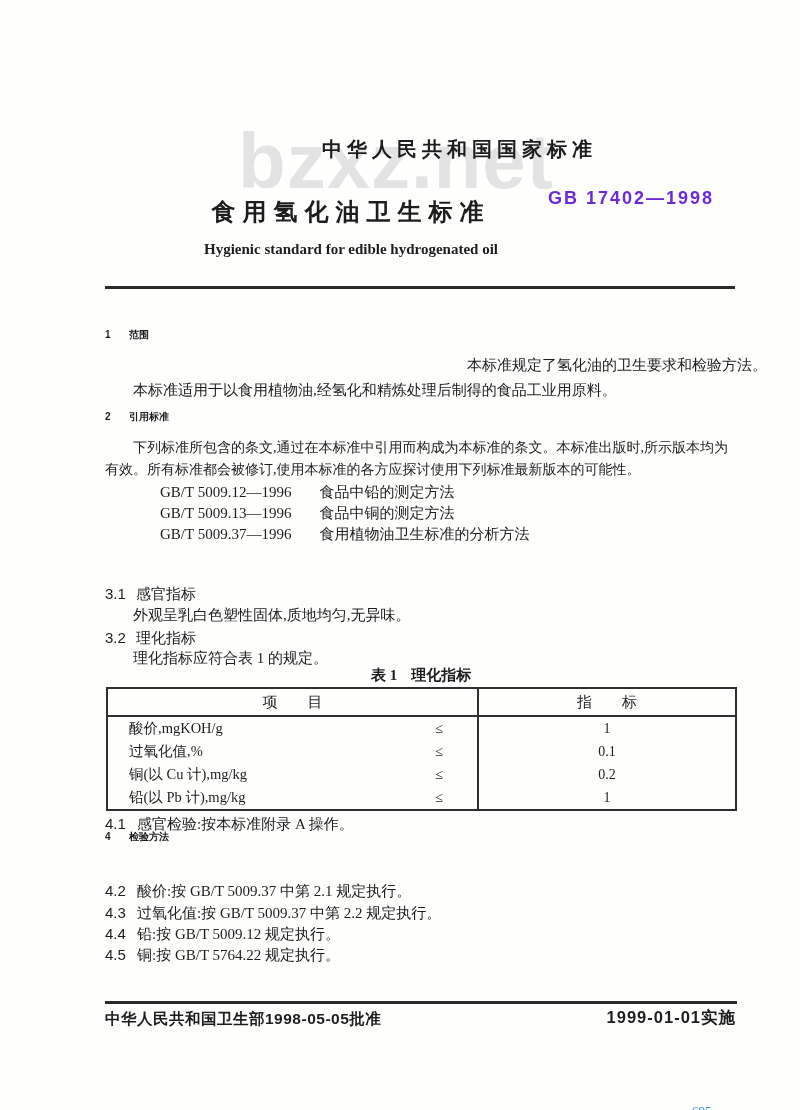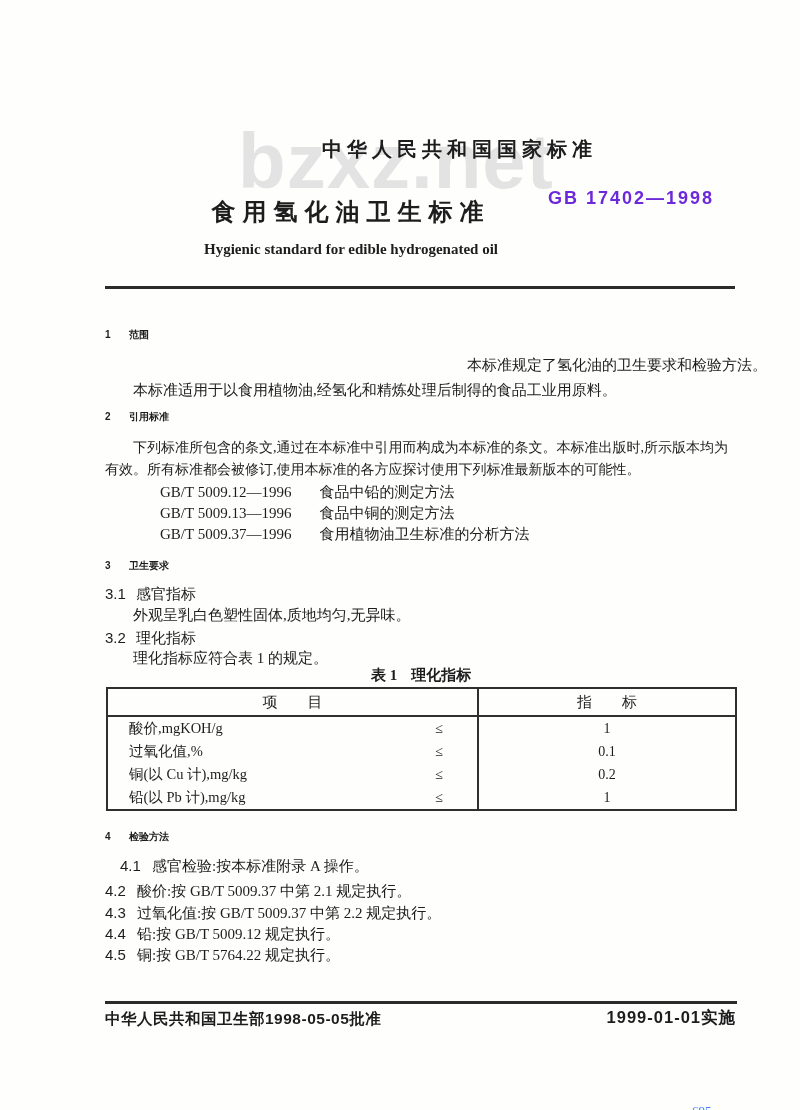--- a/index.html
+++ b/index.html
@@ -109,23 +109,20 @@
   <div class="abs sec ref" style="top:482px;">
     <span class="code">GB/T 5009.12—1996</span><span>食品中铅的测定方法</span>
   </div>
   <div class="abs sec ref" style="top:503px;">
     <span class="code">GB/T 5009.13—1996</span><span>食品中铜的测定方法</span>
   </div>
   <div class="abs sec ref" style="top:524px;">
     <span class="code">GB/T 5009.37—1996</span><span>食用植物油卫生标准的分析方法</span>
   </div>
 
-  <div class="abs sec h-sec" style="top:556px;">
-    <span class="num">3</span><span>卫生要求</span>
-  </div>
   <div class="abs sec h-sub" style="top:584px;">
     <span class="num">3.1</span><span>感官指标</span>
   </div>
   <div class="abs sec indent" style="top:605px;">外观呈乳白色塑性固体,质地均匀,无异味。</div>
   <div class="abs sec h-sub" style="top:628px;">
     <span class="num">3.2</span><span>理化指标</span>
   </div>
   <div class="abs sec indent" style="top:648px;">理化指标应符合表 1 的规定。</div>
 
   <div class="abs tbl-caption">
@@ -162,21 +159,21 @@
           <span>铅(以 Pb 计),mg/kg</span>
           <span class="le">≤</span>
         </div>
       <div class="c2">1</div>
     </div>
   </div>
 
   <div class="abs sec h-sec" style="top:827px;">
     <span class="num">4</span><span>检验方法</span>
   </div>
-  <div class="abs sec mitem" style="top:856px;margin-left:15px;">
+  <div class="abs sec mitem" style="top:814px;">
     <span class="num">4.1</span><span>感官检验:按本标准附录 A 操作。</span>
   </div>
   <div class="abs sec mitem" style="top:881px;">
     <span class="num">4.2</span><span>酸价:按 GB/T 5009.37 中第 2.1 规定执行。</span>
   </div>
   <div class="abs sec mitem" style="top:903px;">
     <span class="num">4.3</span><span>过氧化值:按 GB/T 5009.37 中第 2.2 规定执行。</span>
   </div>
   <div class="abs sec mitem" style="top:924px;">
     <span class="num">4.4</span><span>铅:按 GB/T 5009.12 规定执行。</span>

